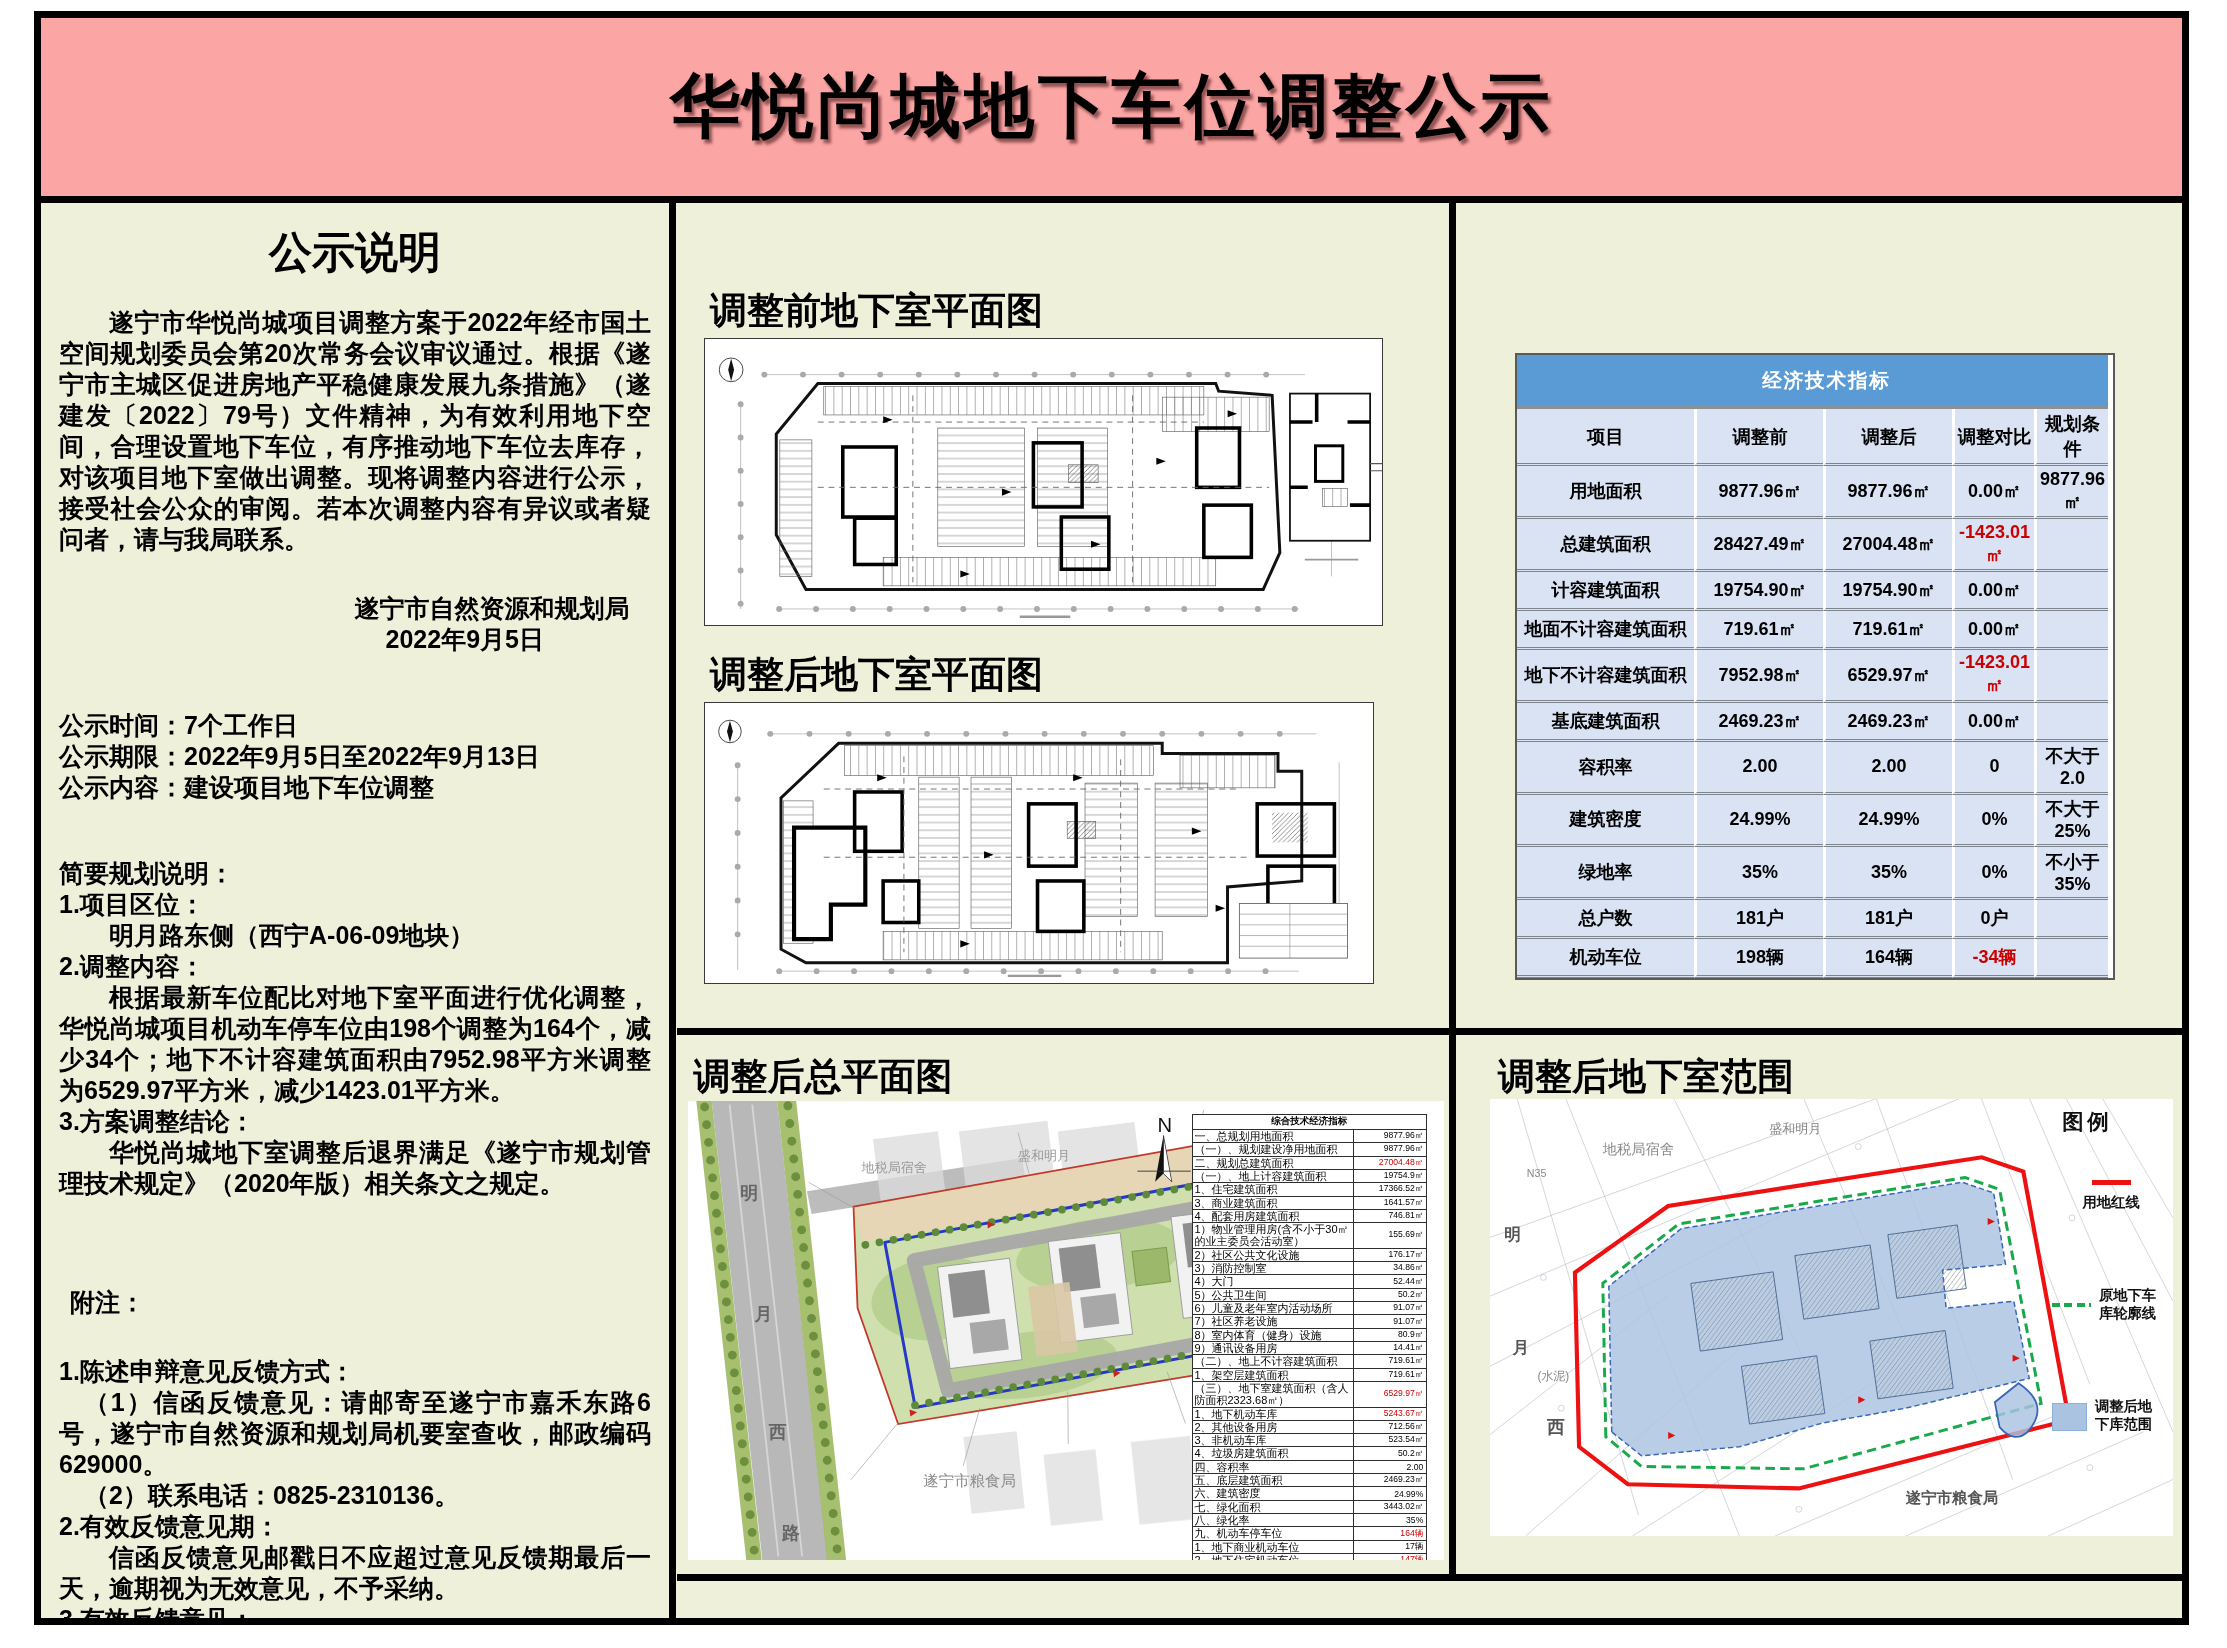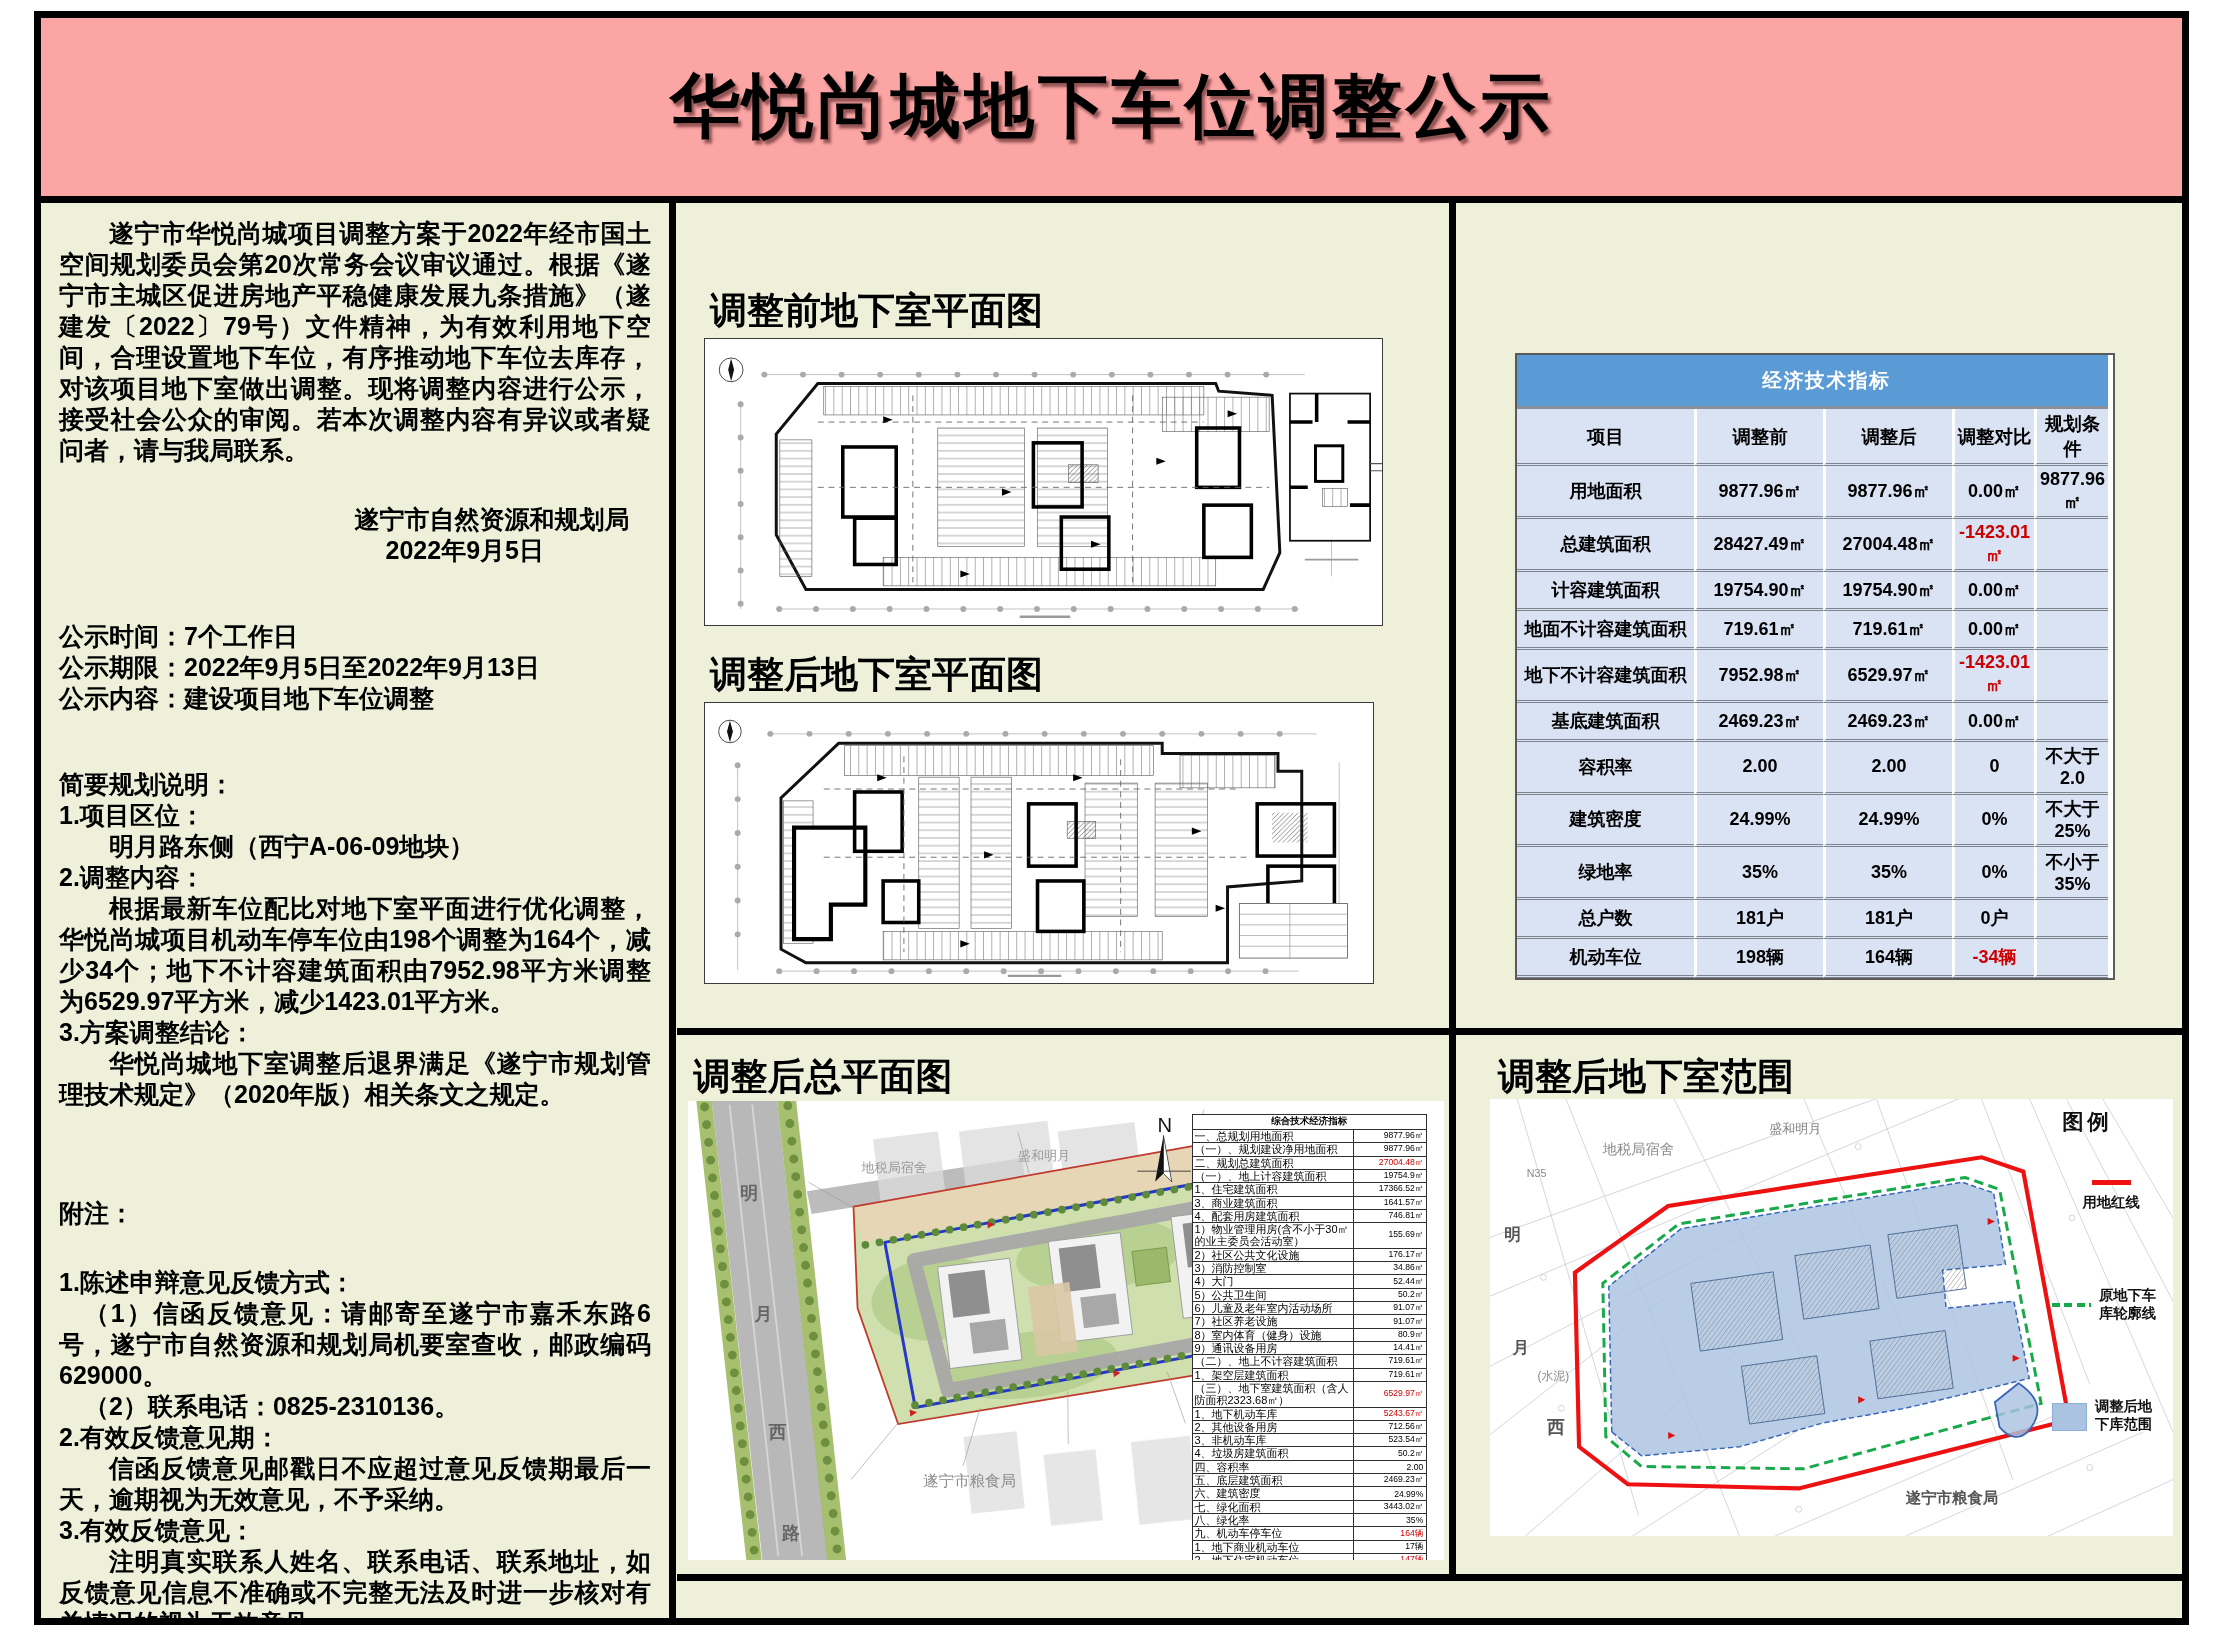--- a/index.html
+++ b/index.html
@@ -15,21 +15,21 @@
   .col-mid{left:636px;top:185px;width:772px;height:1415px;}
   .vdiv2{left:1408px;top:185px;width:7.1px;height:1378px;background:#000;}
   .col-right{left:1415px;top:185px;width:726px;height:1371px;}
   .hdiv1{left:636px;top:1010px;width:1505px;height:7.1px;background:#000;}
   .hdiv2{left:636px;top:1556px;width:1505px;height:7.1px;background:#000;}
   
   .lp-title{font-size:43px;font-weight:700;text-align:center;margin:6px 0 25px 0;}
   .lb{margin:0;font-size:25px;line-height:1.24;font-weight:600;color:#000;}
   .ind{text-indent:2em;} .ind1{text-indent:1em;} .j{text-align:justify;}
   .rt{text-align:right;padding-right:21.4px;} .rt2{text-align:right;padding-right:107px;}
-  .mt1{margin-top:38px;} .mt2{margin-top:55px;} .mt3{margin-top:88px;}
+  .mt1{margin-top:38px;} .mt2{margin-top:55px;} .mt3{margin-top:88px;margin-left:11px;}
   
   .sec-title{font-size:37px;font-weight:700;color:#000;white-space:nowrap;}
   
   .plan-box{background:#fff;border:1.2px solid #3a3a3a;}
   .plan-box svg{display:block;width:100%;height:100%;}
   
   .econ{width:596px;border:2.4px solid #5a5a5a;background:#fff;display:grid;grid-template-columns:177px 129px 129px 82px 74px;font-weight:600;}
   .band{grid-column:1/-1;background:#5B9BD5;color:#fff;min-height:51px;display:flex;align-items:center;justify-content:center;font-size:19.6px;letter-spacing:1.8px;border-bottom:3px solid #8a8f98;padding-left:28px;}
   .eh,.ec{background:#DAE3F3;display:flex;align-items:center;justify-content:center;text-align:center;border-bottom:3.6px double #7e848e;padding:2.4px 2.4px;box-sizing:border-box;}
   .eh{min-height:39px;font-size:18.4px;}
@@ -62,20 +62,21 @@
 </head>
 <body>
 
 <div class="frame">
 
   <div class="abs banner">
     <h1>华悦尚城地下车位调整公示</h1>
   </div>
 
   <div class="abs col-left">
+    <div class="lp-title">公示说明</div>
     <div>
 
         <p class="lb ind j">遂宁市华悦尚城项目调整方案于2022年经市国土空间规划委员会第20次常务会议审议通过。根据《遂宁市主城区促进房地产平稳健康发展九条措施》（遂建发〔2022〕79号）文件精神，为有效利用地下空间，合理设置地下车位，有序推动地下车位去库存，对该项目地下室做出调整。现将调整内容进行公示，接受社会公众的审阅。若本次调整内容有异议或者疑问者，请与我局联系。</p>
 
         <p class="lb rt mt1">遂宁市自然资源和规划局</p>
 
         <p class="lb rt2">2022年9月5日</p>
 
         <p class="lb mt2">公示时间：7个工作日</p>
 

